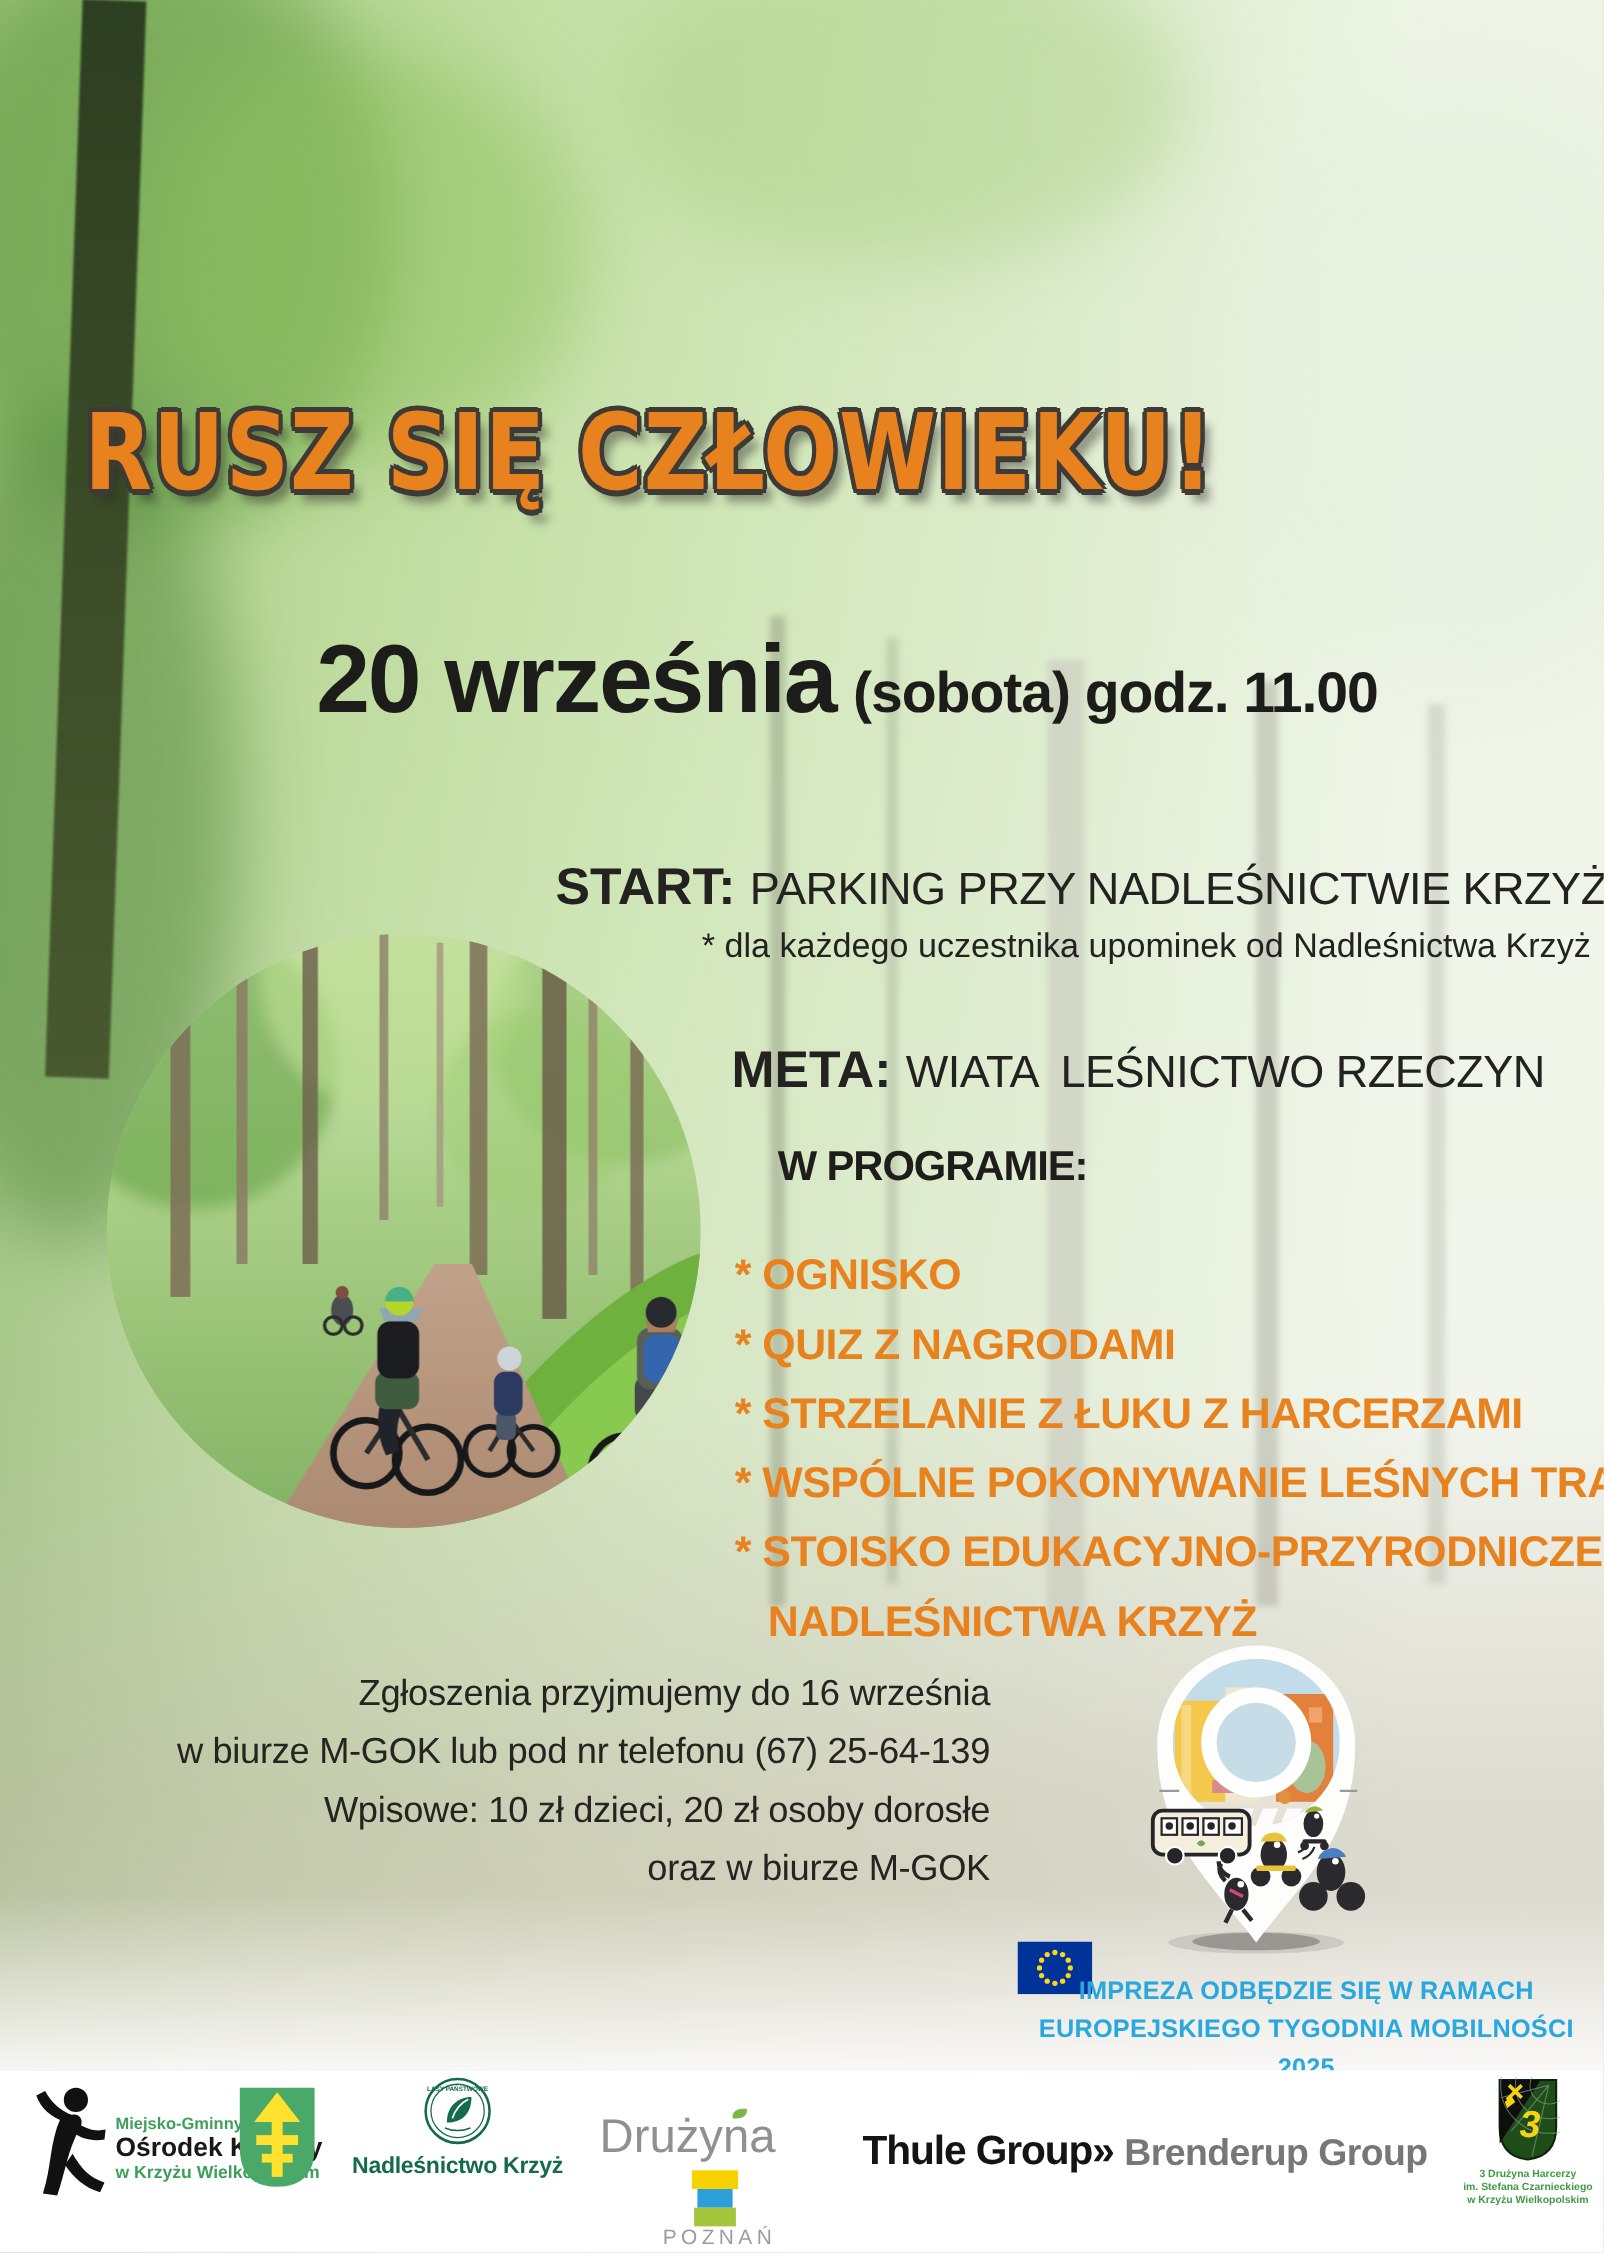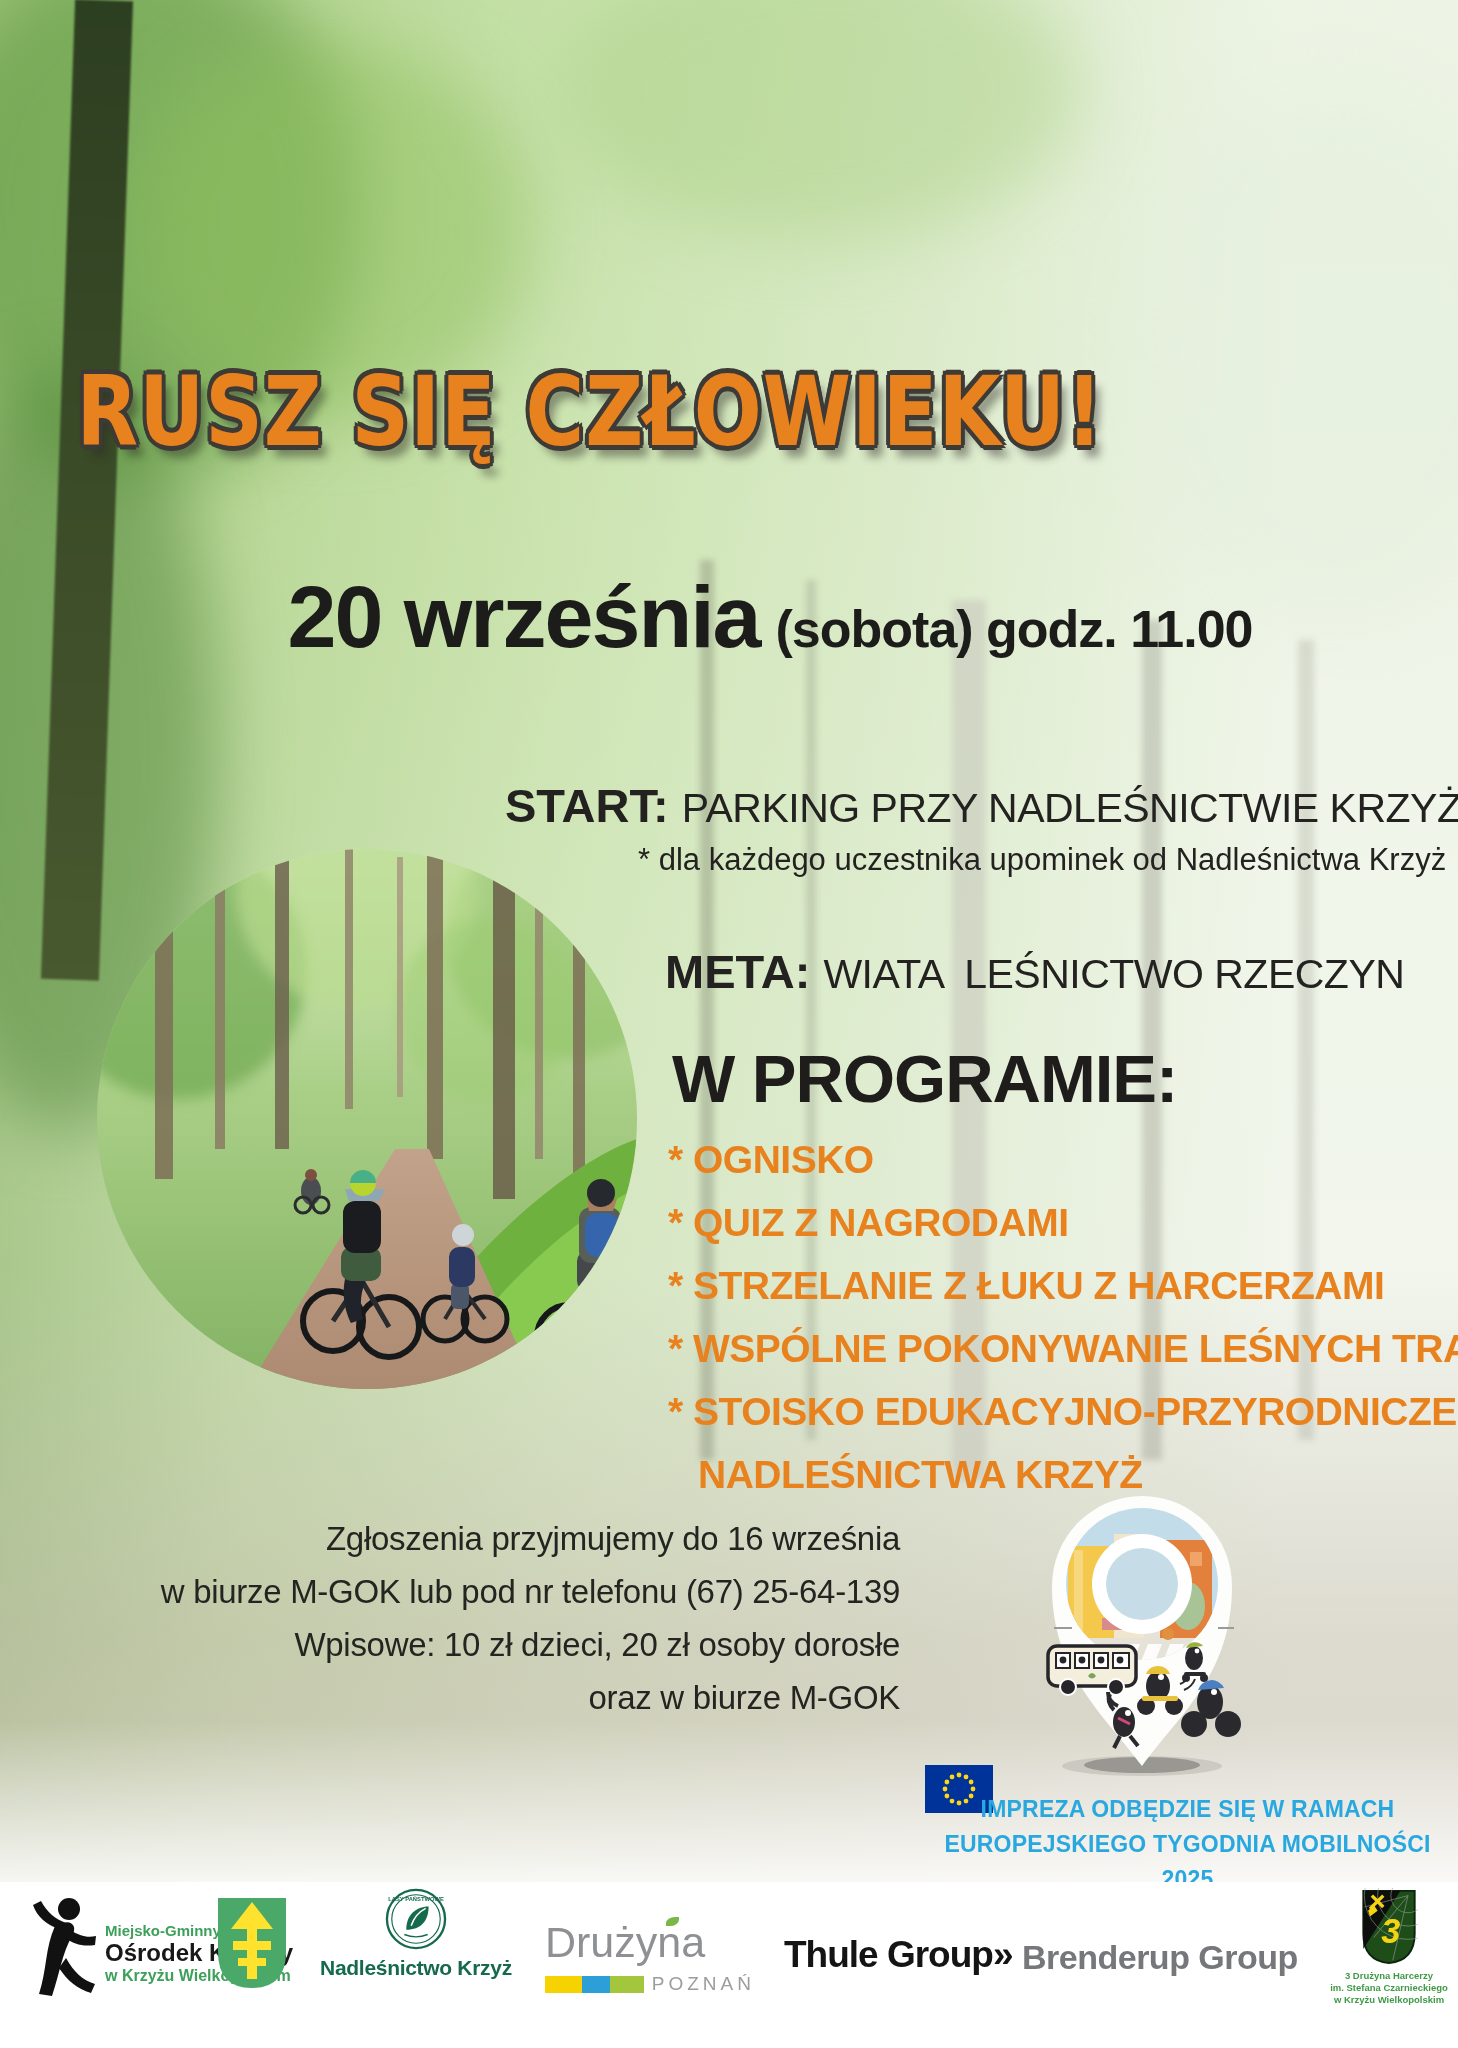--- a/index.html
+++ b/index.html
@@ -34,21 +34,21 @@
       3px 3px 0 #3e3a36,-3px -3px 0 #3e3a36,3px -3px 0 #3e3a36,-3px 3px 0 #3e3a36,
       8px 10px 8px rgba(45,42,38,.45);}
   .dateline{position:absolute;left:120px;top:566px;width:1300px;text-align:center;color:#1c1c1a;white-space:nowrap;}
   .dateline .big{font-size:88px;font-weight:700;letter-spacing:-2px;}
   .dateline .small{font-size:52px;font-weight:700;margin-left:16px;letter-spacing:-1px;}
   .line-start{position:absolute;left:505px;top:778px;color:#232220;white-space:pre;}
   .line-meta{position:absolute;left:665px;top:916px;color:#232220;white-space:pre;margin-top:28px;}
   .slabel{font-weight:700;font-size:47px;}
   .svalue{font-weight:400;font-size:41px;letter-spacing:-.5px;}
   .note{position:absolute;left:638px;top:842px;font-size:31px;color:#232220;}
-  .prog-h{position:absolute;left:672px;top:1040px;font-size:67px;font-weight:700;color:#1e1d1b;letter-spacing:-1px;}
+  .prog-h{position:absolute;left:707px;top:1040px;font-size:38px;font-weight:700;color:#1e1d1b;letter-spacing:-1px;}
   .program{position:absolute;left:668px;top:1128px;width:790px;}
   .program .item{font-size:39px;font-weight:700;color:var(--program-orange);line-height:63px;letter-spacing:-.5px;white-space:nowrap;}
   .program .cont{padding-left:30px;}
   .photo{position:absolute;left:97px;top:849px;}
   .info{position:absolute;left:110px;top:1520px;width:790px;text-align:right;color:#242421;}
   .info .iline{font-size:33px;font-weight:400;height:53px;letter-spacing:-.3px;}
   .pin{position:absolute;left:1042px;top:1478px;}
   .euflag{position:absolute;left:925px;top:1765px;}
   .mobility{position:absolute;left:940px;top:1792px;width:495px;text-align:center;
     color:var(--mobility-blue);font-size:23px;font-weight:700;line-height:35px;letter-spacing:.2px;}
@@ -57,21 +57,21 @@
   .mgok-text{margin-left:6px;margin-top:26px;line-height:1.15;white-space:nowrap;}
   .mgok-text .g1{color:#3da05a;font-size:15px;font-weight:700;}
   .mgok-text .k{color:#181818;font-size:24px;font-weight:700;}
   .mgok-text .g2{color:#3da05a;font-size:16px;font-weight:700;}
   .crest{position:absolute;left:216px;top:14px;}
   .lp{position:absolute;left:296px;top:6px;width:240px;text-align:center;}
   .lp-label{margin-top:2px;font-size:21px;font-weight:700;color:var(--forest-dark-green);letter-spacing:-.3px;}
   .wfos{position:absolute;left:545px;top:36px;width:210px;}
   .wfos-name{position:relative;font-size:43px;color:#8e9093;letter-spacing:0;font-weight:400;}
   .wfos-leaf{position:absolute;left:121px;top:-1px;width:13px;height:9px;background:#7ab648;border-radius:70% 0 70% 0;}
-  .wfos-bottom{display:flex;align-items:center;margin-top:6px;}
+  .wfos-bottom{display:flex;align-items:center;margin-top:6px;flex-direction:column;}
   .sq{height:17px;display:inline-block;}
   .sq.y{width:42px;background:#f5d200;}
   .sq.b{width:32px;background:#2d9fd8;}
   .sq.g{width:38px;background:#a4c63c;}
   .wfos-city{margin-left:8px;font-size:19px;color:#9a9c9e;letter-spacing:4px;}
   .thule{position:absolute;left:784px;top:52px;font-size:37px;font-weight:700;color:#141414;letter-spacing:-1px;white-space:nowrap;}
   .brenderup{position:absolute;left:1022px;top:56px;font-size:34px;font-weight:700;color:#76777a;letter-spacing:-.5px;white-space:nowrap;}
   .scouts{position:absolute;left:1328px;top:6px;width:122px;text-align:center;}
   .scouts .sline{font-size:9.5px;font-weight:700;color:#3f9a46;line-height:12px;}
 </style>

